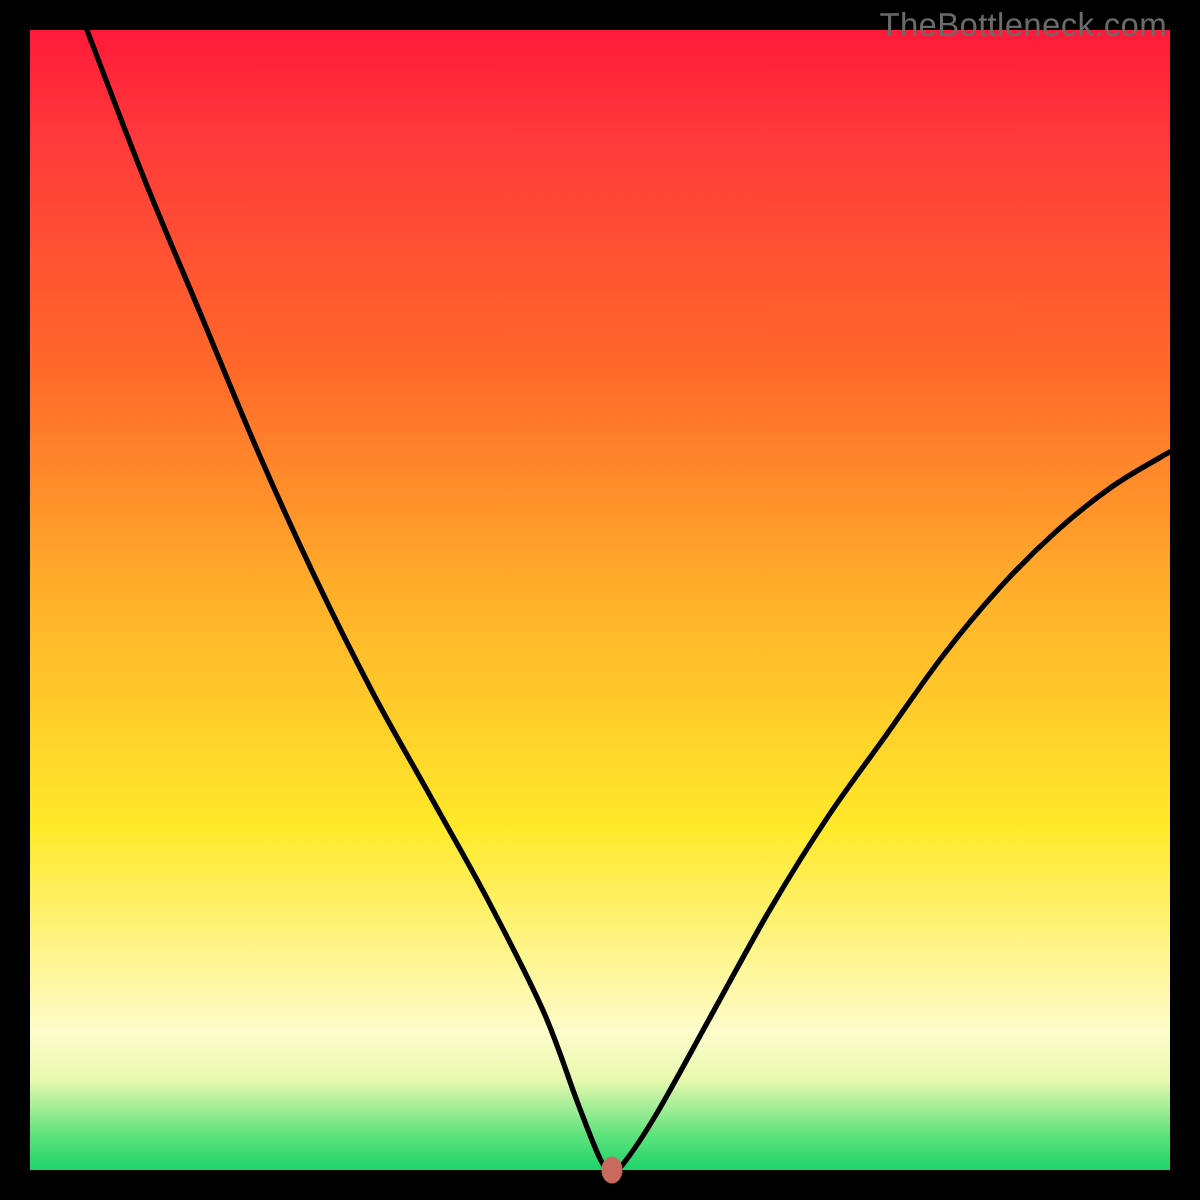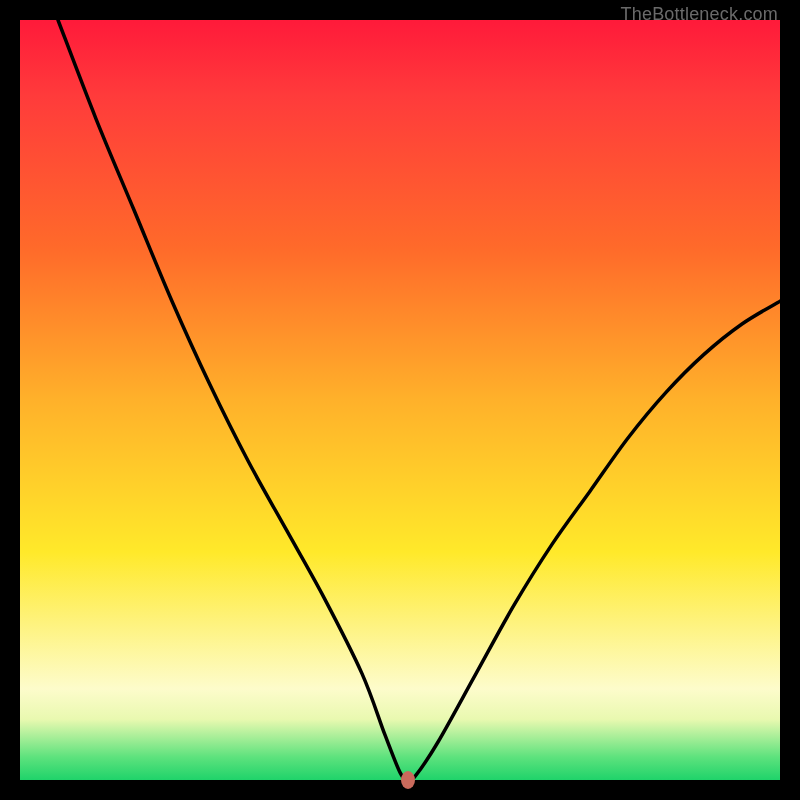--- a/index.html
+++ b/index.html
@@ -35,21 +35,21 @@
       #e9f9b0 92%,
       #5de27d 97%,
       #1fd36a 100%
     );
   }
   .watermark {
     position: absolute;
     top: 4px;
     right: 22px;
     color: #6a6a6a;
-    font-size: 18px;
+    font-size: 22px;
     letter-spacing: 0.2px;
     font-weight: 500;
     user-select: none;
   }
   svg.curve {
     position: absolute;
     left: 0;
     top: 0;
     width: 760px;
     height: 760px;

